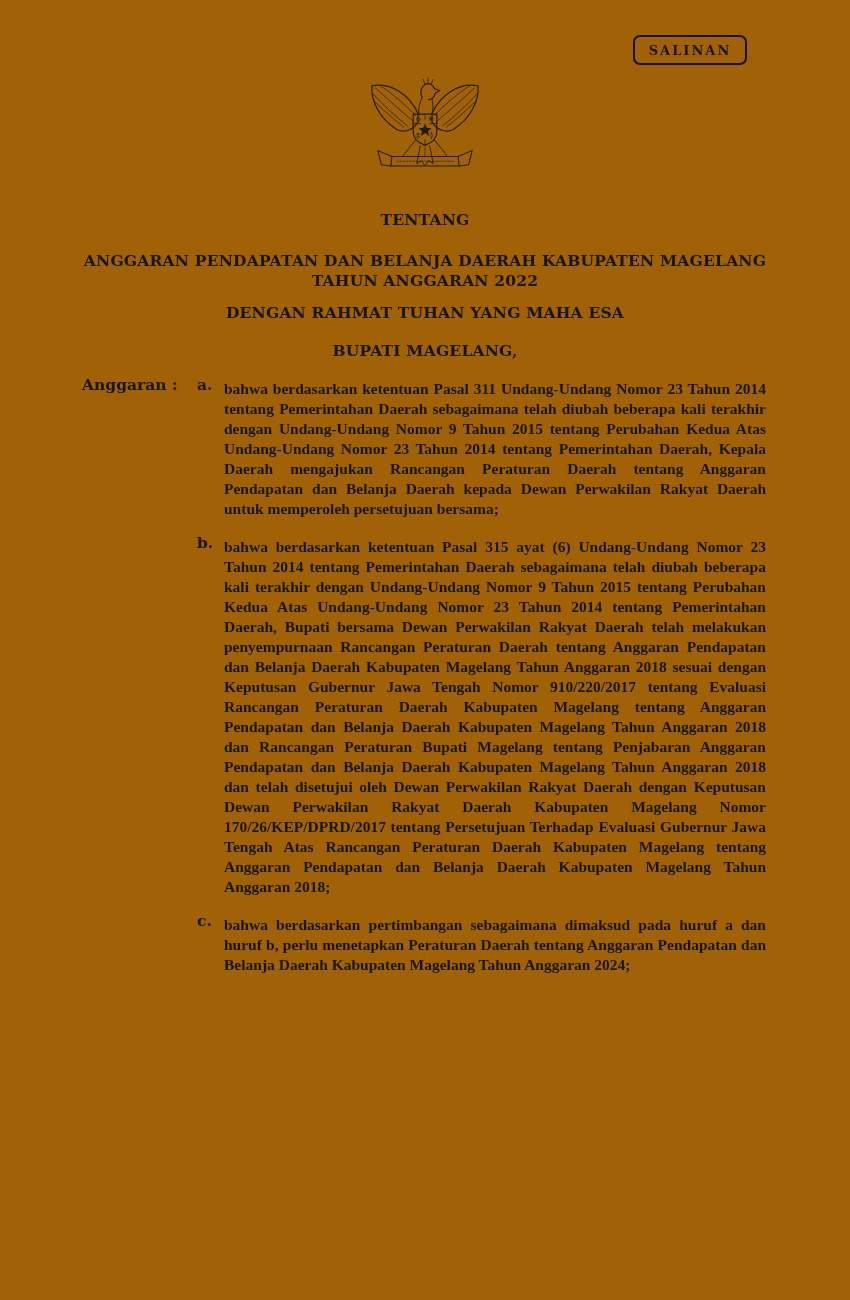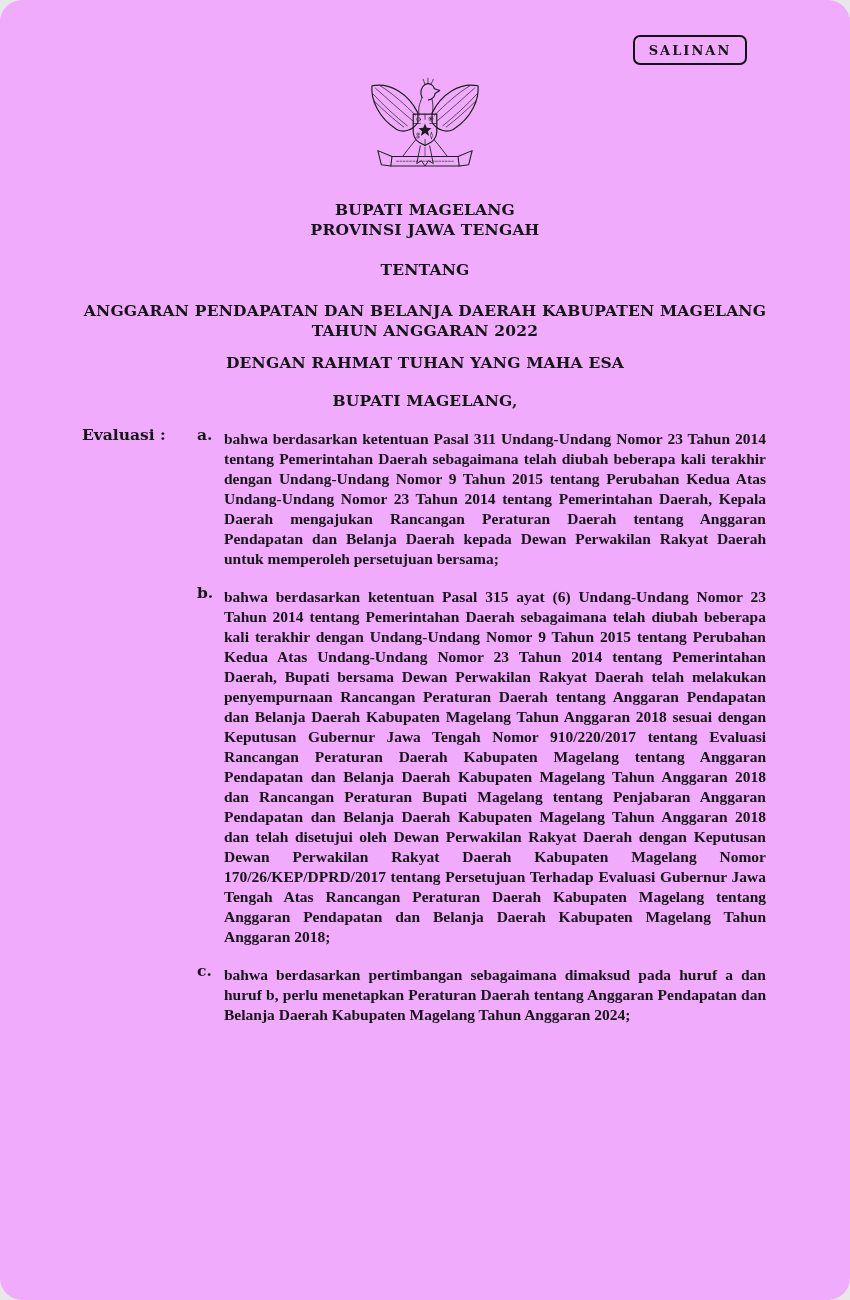--- a/index.html
+++ b/index.html
@@ -1,26 +1,25 @@
 <!DOCTYPE html>
 <html><head>
 <meta charset="utf-8">
 <style>
   html, body { margin: 0; padding: 0; background: #e8e8e8; }
   .page {
     position: relative;
     width: 850px;
     height: 1300px;
     margin: 0 auto;
-    background: #f0abfc;
+    background: #a16207;
     font-family: "DejaVu Serif", serif;
     font-weight: bold;
     color: #161616;
     overflow: hidden;
-    border-radius: 22px;
   }
   .stamp-box {
     position: absolute;
     top: 35px;
     left: 633px;
     width: 114px;
     height: 30px;
     border: 2px solid #111;
     border-radius: 7px;
     box-sizing: border-box;
@@ -112,39 +111,35 @@
 
           <path d="M44,140 L156,140 L158,156 L42,156 Z" stroke-width="1.8"></path>
           <path d="M44,140 L20,130 L26,154 L42,156" stroke-width="1.8"></path>
           <path d="M156,140 L180,130 L174,154 L158,156" stroke-width="1.8"></path>
           <path d="M52,148 L148,148" stroke-width="1.1" stroke-dasharray="3 2.5"></path>
         </g>
       </svg>
     </span>
   </div>
 
-  <div class="hgroup-1">
-    <div class="doc-line">BUPATI MAGELANG</div>
-    <div class="doc-line">PROVINSI JAWA TENGAH</div>
-  </div>
 
 
   <div class="hgroup-3 doc-line">TENTANG</div>
 
   <div class="hgroup-4">
     <div class="doc-line">ANGGARAN PENDAPATAN DAN BELANJA DAERAH KABUPATEN MAGELANG</div>
     <div class="doc-line">TAHUN ANGGARAN 2022</div>
   </div>
 
   <div class="hgroup-5 doc-line">DENGAN RAHMAT TUHAN YANG MAHA ESA</div>
 
   <div class="hgroup-6 doc-line">BUPATI MAGELANG,</div>
 
   <div class="menimbang">
-    <div class="m-label">Evaluasi : </div>
+    <div class="m-label">Anggaran : </div>
     <div class="m-items">
       <div class="m-item">
         <span class="m-marker">a.</span>
         <p class="m-text">bahwa berdasarkan ketentuan Pasal 311 Undang-Undang Nomor 23 Tahun 2014 tentang Pemerintahan Daerah sebagaimana telah diubah beberapa kali terakhir dengan Undang-Undang Nomor 9 Tahun 2015 tentang Perubahan Kedua Atas Undang-Undang Nomor 23 Tahun 2014 tentang Pemerintahan Daerah, Kepala Daerah mengajukan Rancangan Peraturan Daerah tentang Anggaran Pendapatan dan Belanja Daerah kepada Dewan Perwakilan Rakyat Daerah untuk memperoleh persetujuan bersama;</p>
       </div>
       <div class="m-item">
         <span class="m-marker">b.</span>
         <p class="m-text">bahwa berdasarkan ketentuan Pasal 315 ayat (6) Undang-Undang Nomor 23 Tahun 2014 tentang Pemerintahan Daerah sebagaimana telah diubah beberapa kali terakhir dengan Undang-Undang Nomor 9 Tahun 2015 tentang Perubahan Kedua Atas Undang-Undang Nomor 23 Tahun 2014 tentang Pemerintahan Daerah, Bupati bersama Dewan Perwakilan Rakyat Daerah telah melakukan penyempurnaan Rancangan Peraturan Daerah tentang Anggaran Pendapatan dan Belanja Daerah Kabupaten Magelang Tahun Anggaran 2018 sesuai dengan Keputusan Gubernur Jawa Tengah Nomor 910/220/2017 tentang Evaluasi Rancangan Peraturan Daerah Kabupaten Magelang tentang Anggaran Pendapatan dan Belanja Daerah Kabupaten Magelang Tahun Anggaran 2018 dan Rancangan Peraturan Bupati Magelang tentang Penjabaran Anggaran Pendapatan dan Belanja Daerah Kabupaten Magelang Tahun Anggaran 2018 dan telah disetujui oleh Dewan Perwakilan Rakyat Daerah dengan Keputusan Dewan Perwakilan Rakyat Daerah Kabupaten Magelang Nomor 170/26/KEP/DPRD/2017 tentang Persetujuan Terhadap Evaluasi Gubernur Jawa Tengah Atas Rancangan Peraturan Daerah Kabupaten Magelang tentang Anggaran Pendapatan dan Belanja Daerah Kabupaten Magelang Tahun Anggaran 2018;</p>
       </div>
       <div class="m-item">

